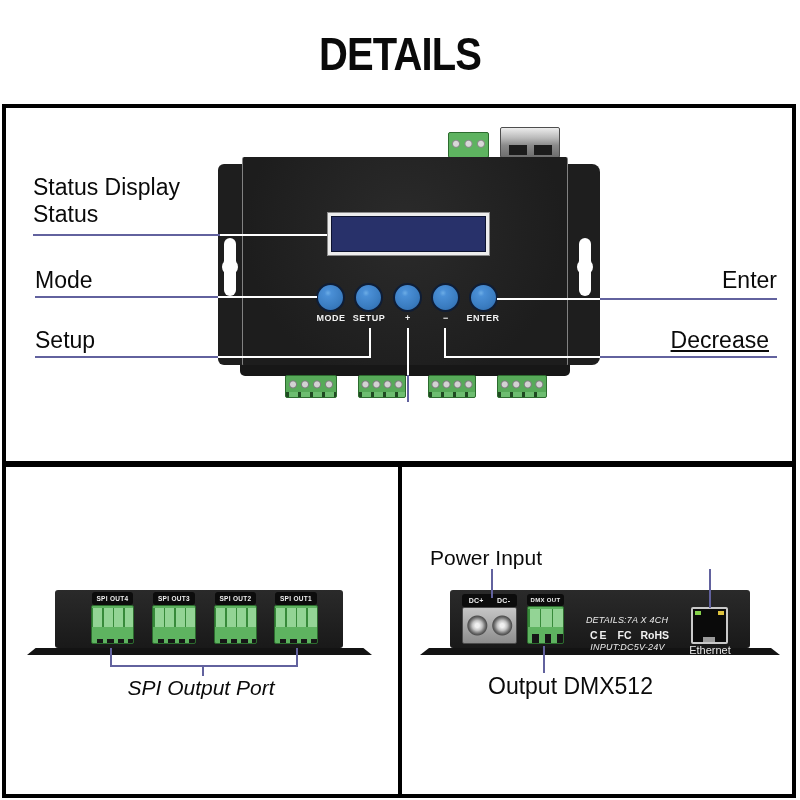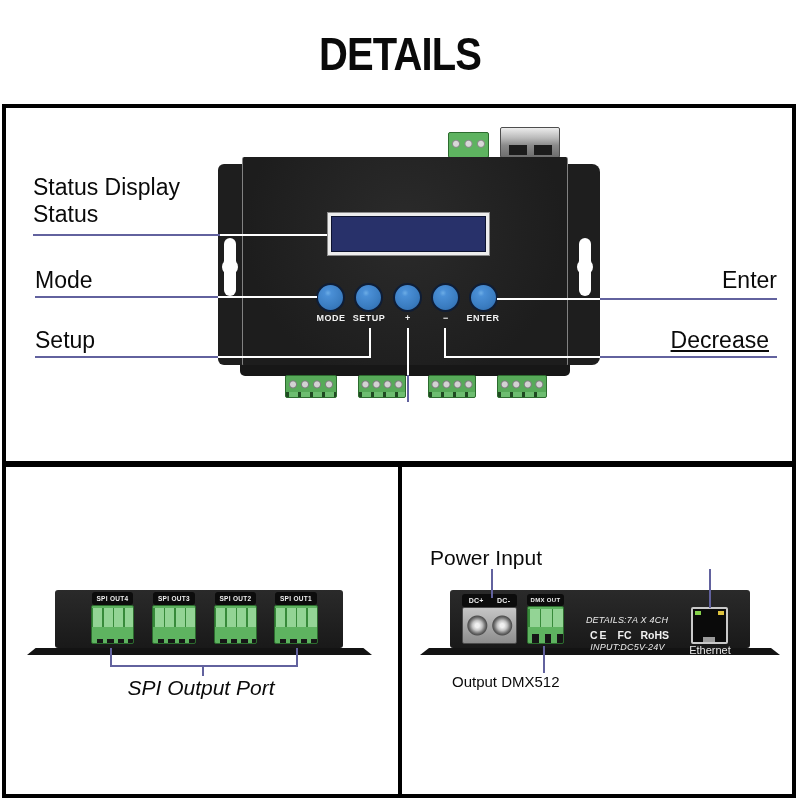--- a/index.html
+++ b/index.html
@@ -205,15 +205,15 @@
   <div class="abs certs" style="left:577px;top:629px;width:105px;">
     <span class="ce">CE</span>
     <span>FC</span>
     <span>RoHS</span>
   </div>
 
   <div class="abs eth"></div>
   <div class="abs tiny" style="left:683px;top:644px;width:54px;">Ethernet</div>
 
   <div class="abs ln" style="left:543px;top:646px;width:2px;height:27px;"></div>
-  <div class="abs lbl" style="left:452px;top:673px;font-size:15px;">Output DMX512</div>
+  <div class="abs lbl" style="left:488px;top:673px;font-size:23px;">Output DMX512</div>
 
 </div>
 
 </body></html>

